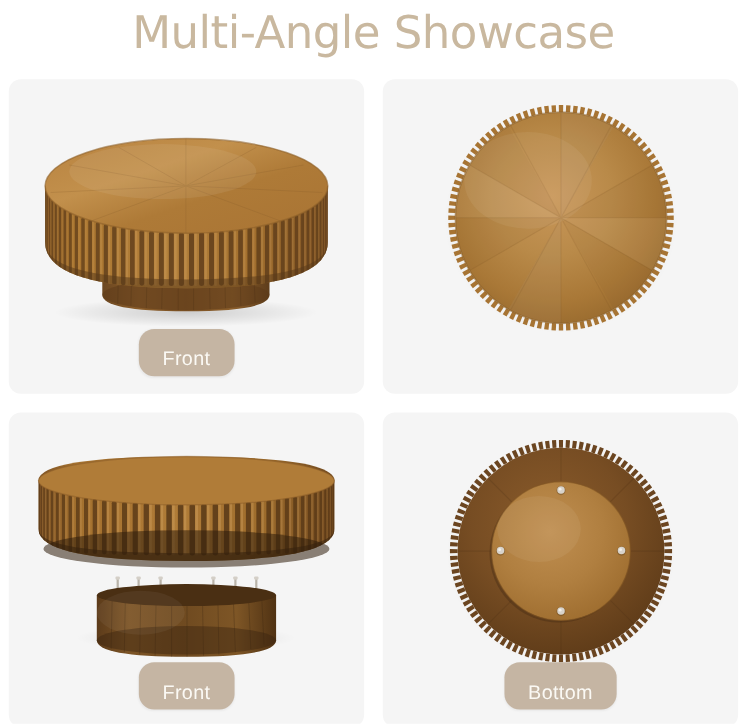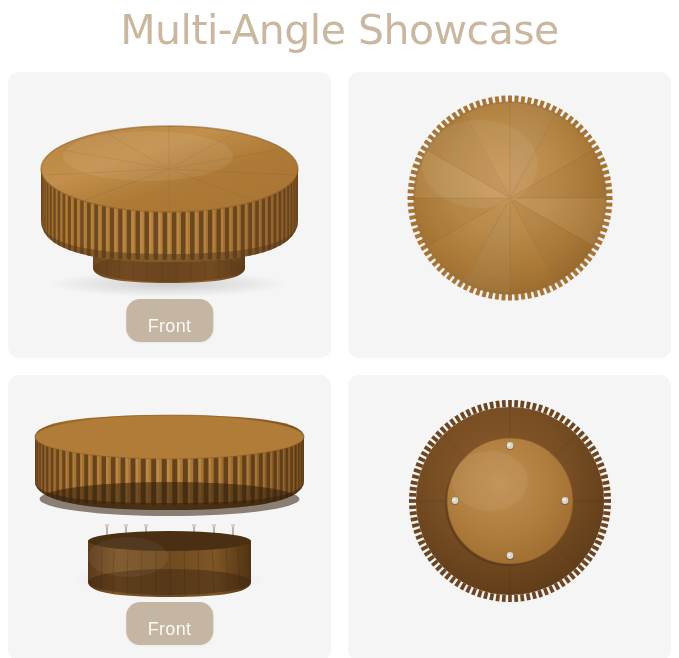--- a/index.html
+++ b/index.html
@@ -690,16 +690,17 @@
               <circle cx="216.20" cy="124.70" r="1.3" fill="#f2efe9"></circle>
               <circle cx="162.00" cy="181.00" r="4.2" fill="#000000" opacity="0.18"></circle>
               <circle cx="162.00" cy="180.50" r="3.4" fill="#d8d3cb"></circle>
               <circle cx="161.20" cy="179.70" r="1.3" fill="#f2efe9"></circle>
               <circle cx="107.00" cy="126.00" r="4.2" fill="#000000" opacity="0.18"></circle>
               <circle cx="107.00" cy="125.50" r="3.4" fill="#d8d3cb"></circle>
               <circle cx="106.20" cy="124.70" r="1.3" fill="#f2efe9"></circle>
             </g>
         </svg>
       </div>
+      <div class="badge">Bottom</div>
     </div>
 
   </div>
 </div>
 
 </body></html>

